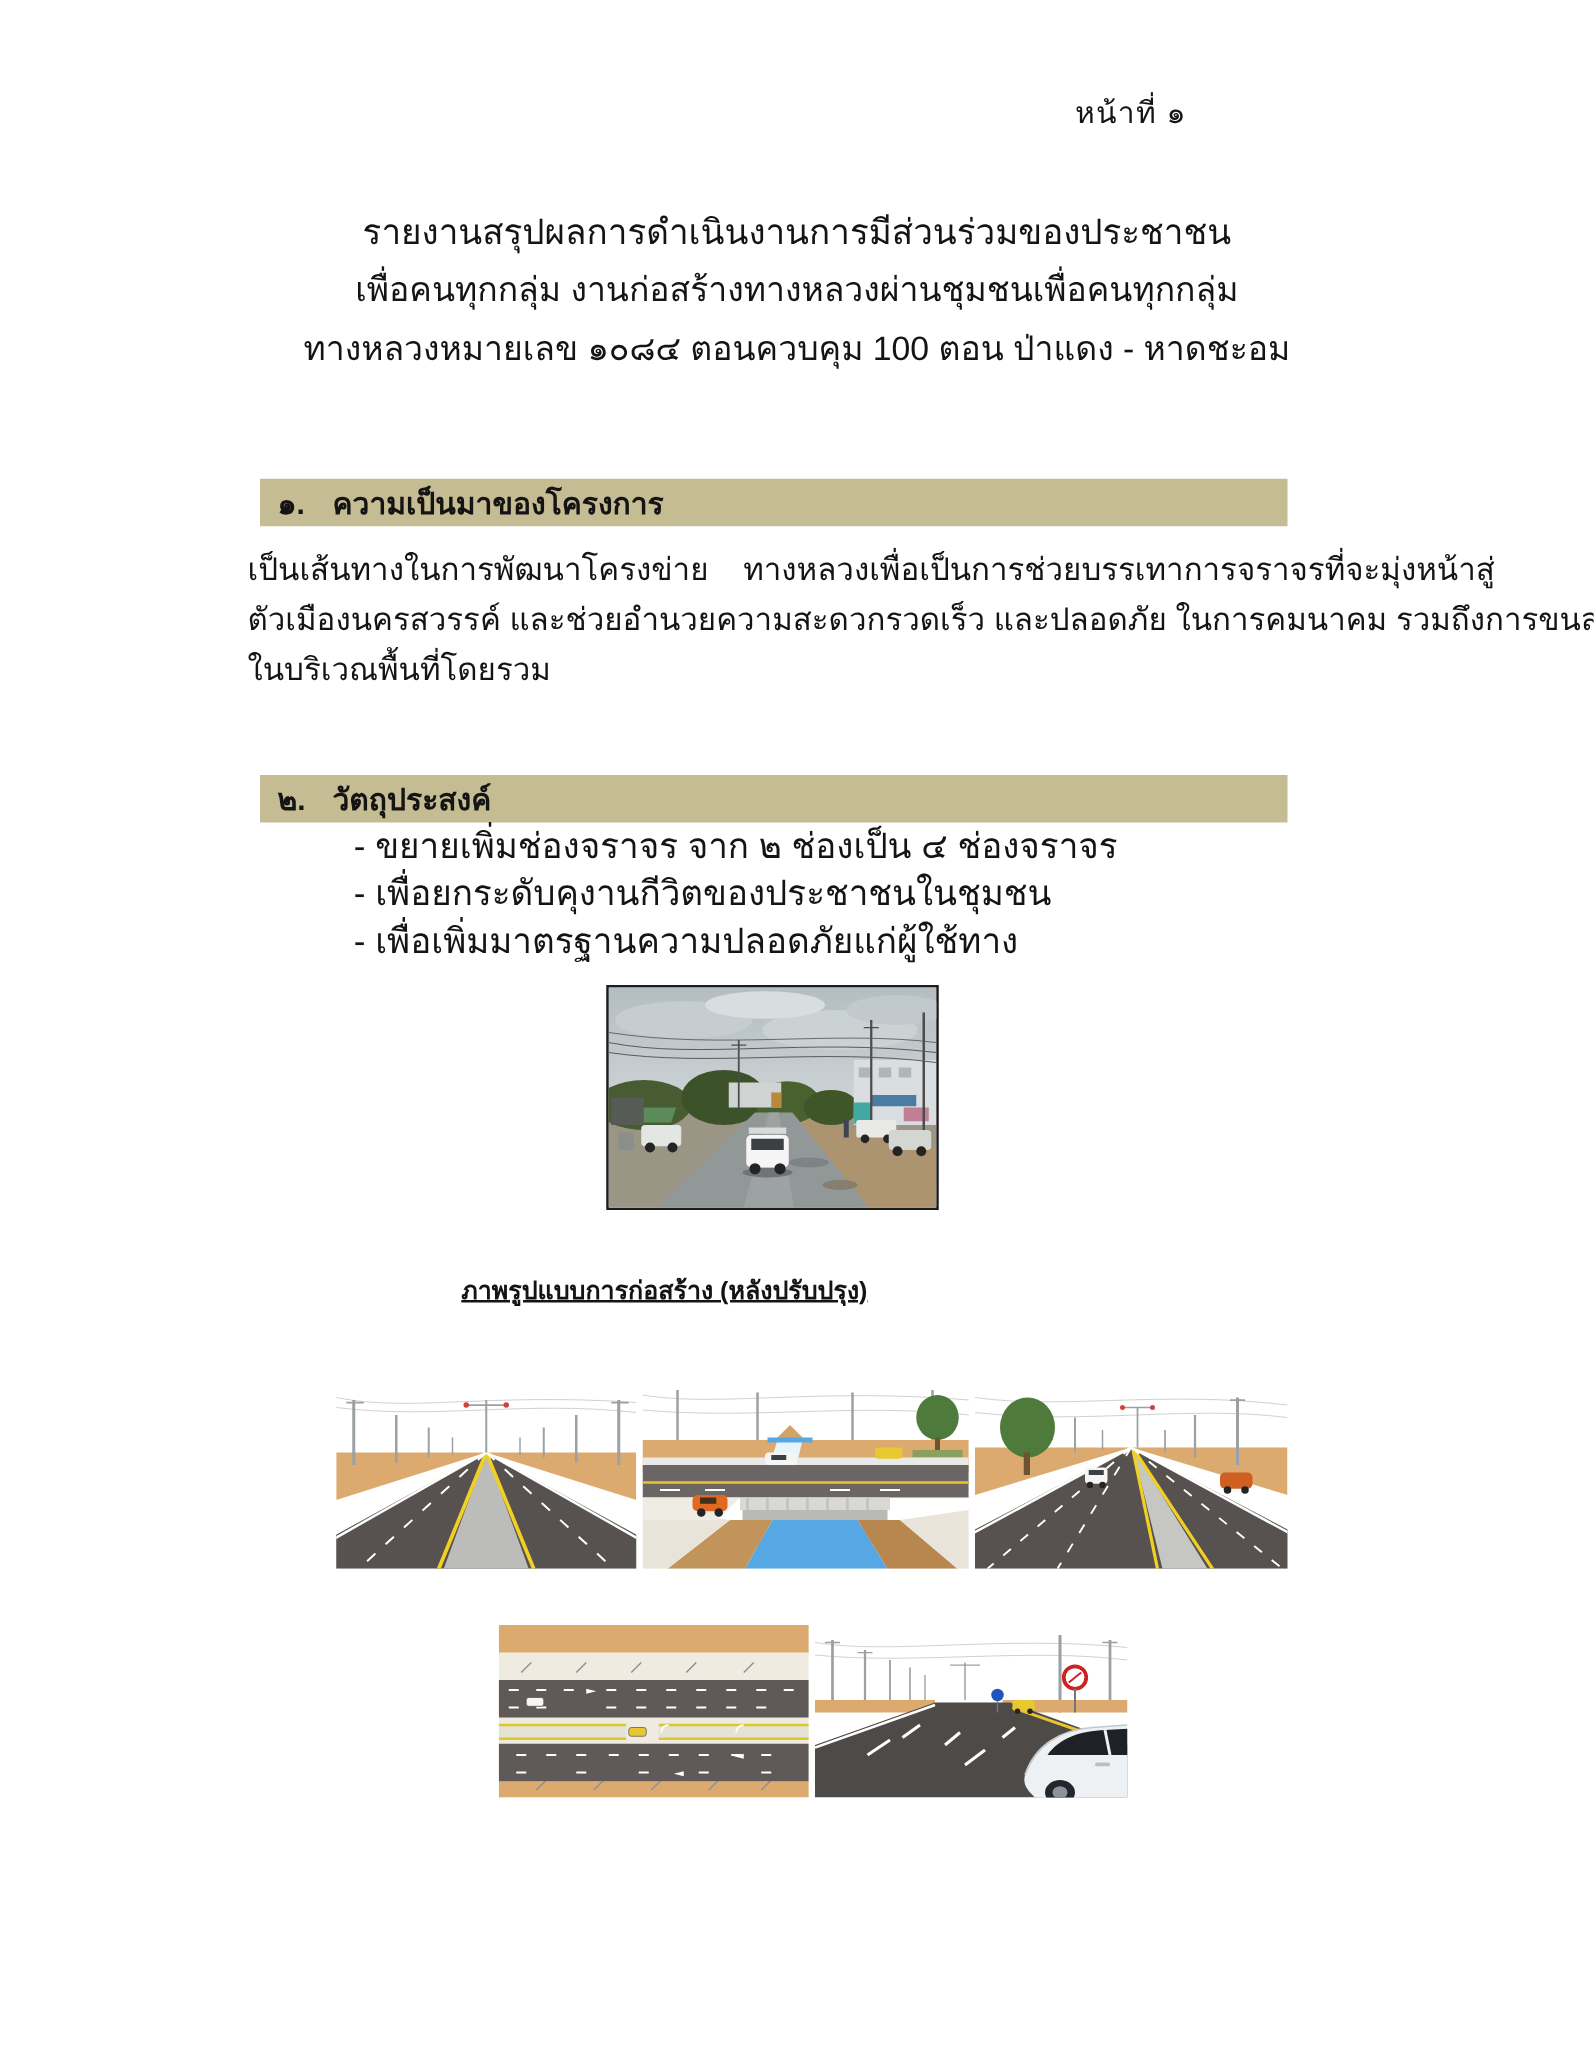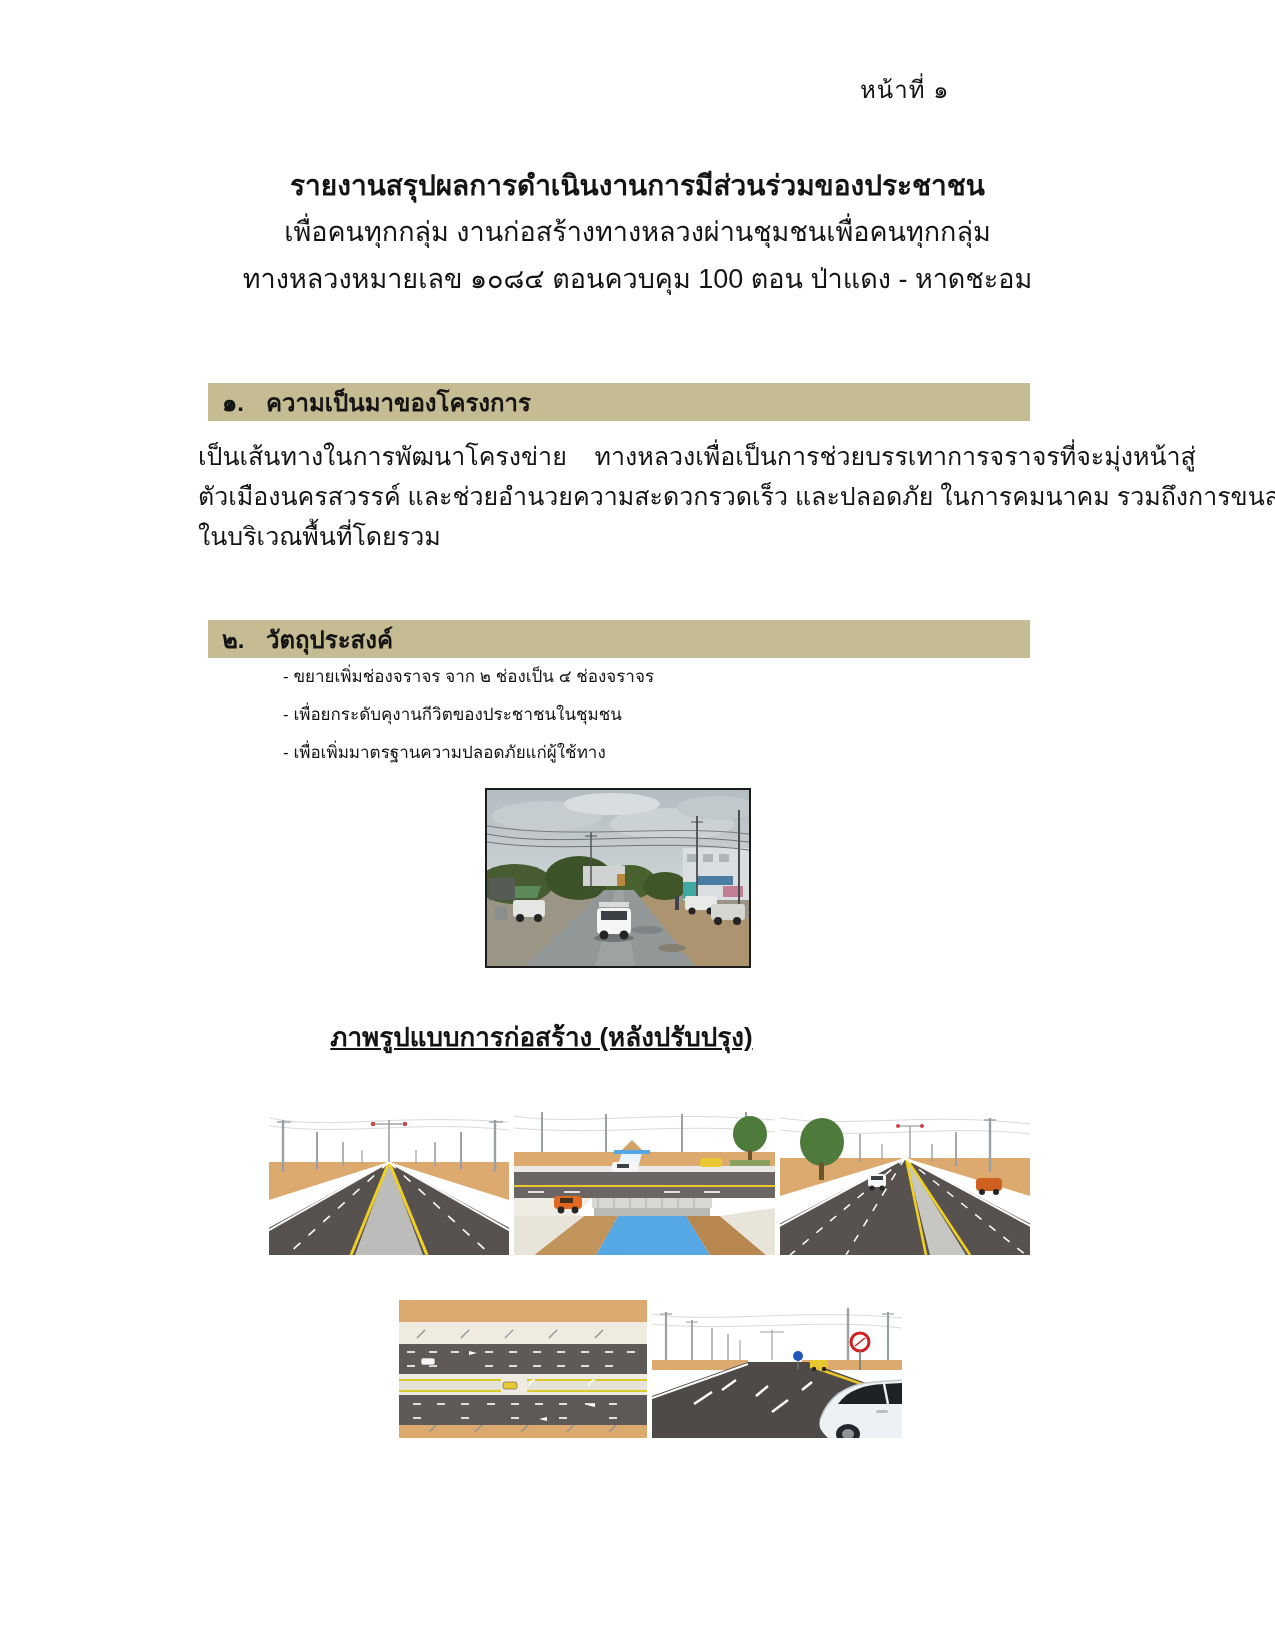--- a/index.html
+++ b/index.html
@@ -13,45 +13,45 @@
   }
   .abs{position:absolute;}
   .page-number{
     top:70px;left:860px;width:220px;
     font-size:24px;letter-spacing:1px;
   }
   .title-block{
     top:162px;left:90px;width:1095px;
     text-align:center;font-size:27px;line-height:47px;
   }
-  .title-line-1{font-weight:bold;font-size:28px;}
+  .title-line-1{font-weight:normal;font-size:28px;}
   .section-bar{
     left:208px;width:822px;height:38px;
     background:#c5bc93;
     display:flex;align-items:center;
     font-weight:bold;font-size:24px;
   }
   .section-num{padding-left:14px;width:44px;flex:0 0 auto;}
   .body-par{
     top:436px;left:198px;width:880px;
     font-size:25px;line-height:40px;
   }
   .par-line{white-space:pre;}
   .par-indent{text-indent:92px;}
   .bullets{
     top:658px;left:283px;width:700px;
-    font-size:17px;line-height:38px;
+    font-size:28px;line-height:38px;
   }
   .photo-frame{
     top:788px;left:485px;width:262px;height:176px;
     border:2px solid #1c1c1c;box-sizing:content-box;
   }
   .fig-caption{
-    top:1016px;left:12px;width:1059px;
-    text-align:center;font-weight:bold;font-size:26px;
+    top:1016px;left:2px;width:1059px;
+    text-align:center;font-weight:bold;font-size:20px;
     text-decoration:underline;
   }
   .render{display:block;}
   svg{display:block;}
 </style>
 </head>
 <body>
 
 <div class="page">
 

